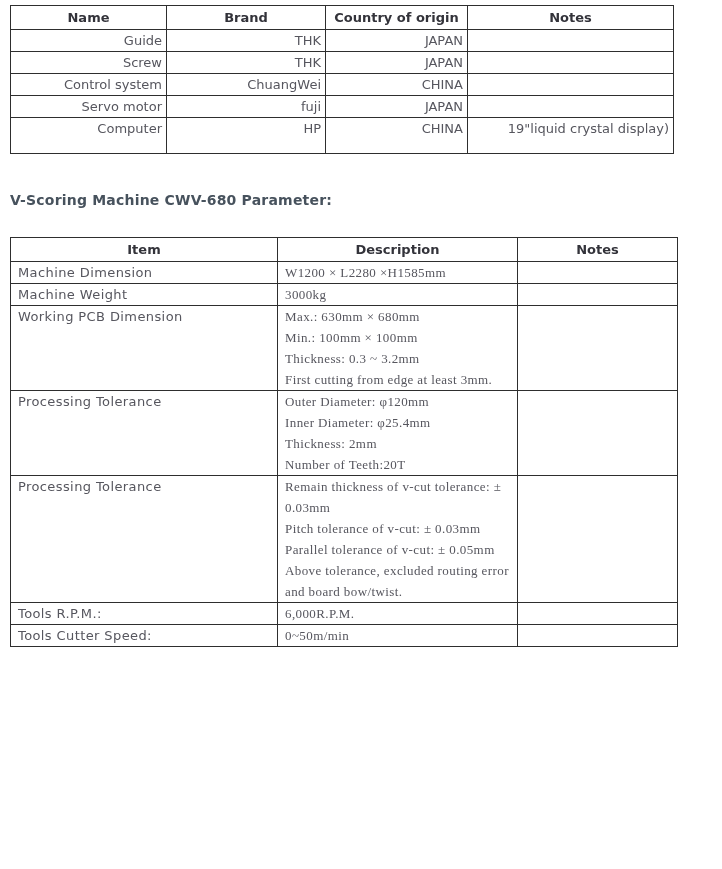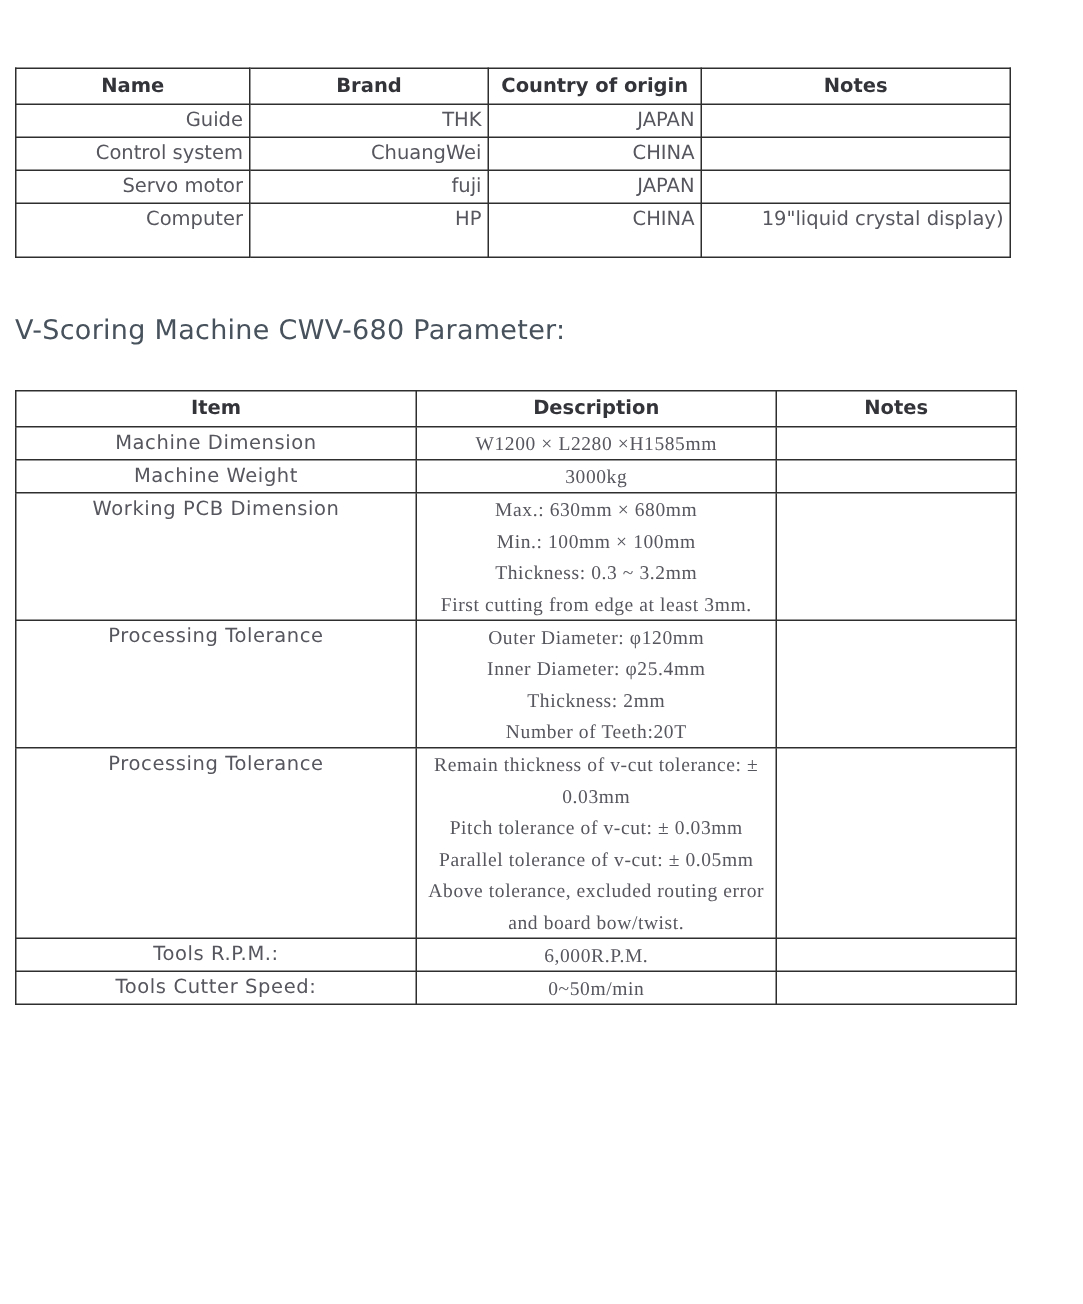--- a/index.html
+++ b/index.html
@@ -7,48 +7,48 @@
     --body-text:#56565e;
     --header-text:#33333a;
     --heading-text:#47525d;
   }
   *{box-sizing:border-box;}
   html,body{margin:0;padding:0;}
   body{
     width:722px;height:869px;background:#ffffff;overflow:hidden;
     font-family:"DejaVu Sans","Liberation Sans",sans-serif;
   }
-  .page{padding:5px 0 0 10px;margin-top:40px;}
+  .page{padding:5px 0 0 10px;}
   table.spec{border-collapse:collapse;table-layout:fixed;}
   table.spec th, table.spec td{
     border:1px solid var(--border);
     font-size:13px;
     overflow:hidden;
   }
   table.spec th{
     font-weight:bold;color:var(--header-text);
     text-align:center;padding:1px 4px;line-height:21px;height:21px;
   }
   #component-table{width:663px;}
   #component-table td{
     color:var(--body-text);text-align:right;
     padding:0 4px;line-height:21px;height:22px;vertical-align:middle;
   }
   #component-table tr.tall td{height:36px;vertical-align:top;}
   #parameter-table{width:667px;margin-top:0;padding-left:47px;}
   #parameter-table td{
-    color:var(--body-text);text-align:center;
+    color:var(--body-text);text-align:left;
     padding:0 7px;line-height:21px;height:22px;vertical-align:middle;
     letter-spacing:0.4px;
   }
   #parameter-table td:first-child{vertical-align:top;}
   .cell-line{min-height:21px;font-family:Liberation Serif, serif;}
   sup{font-size:0.82em;line-height:0;}
   h2.heading{
-    font-size:18px;font-weight:normal;color:var(--heading-text);
+    font-size:14px;font-weight:bold;color:var(--heading-text);
     margin:38px 0 29px 0;letter-spacing:0.2px;
   }
 </style>
 </head>
 <body>
 
 <div class="page">
 
   <table class="spec" id="component-table">
       <colgroup>
@@ -61,20 +61,26 @@
         <tr>
           <th>Name</th>
           <th>Brand</th>
           <th>Country of origin</th>
           <th>Notes</th>
         </tr>
       </thead>
       <tbody>
         <tr>
           <td>Guide</td>
+          <td>THK</td>
+          <td>JAPAN</td>
+          <td></td>
+        </tr>
+        <tr>
+          <td>Screw</td>
           <td>THK</td>
           <td>JAPAN</td>
           <td></td>
         </tr>
         <tr>
           <td>Control system</td>
           <td>ChuangWei</td>
           <td>CHINA</td>
           <td></td>
         </tr>

